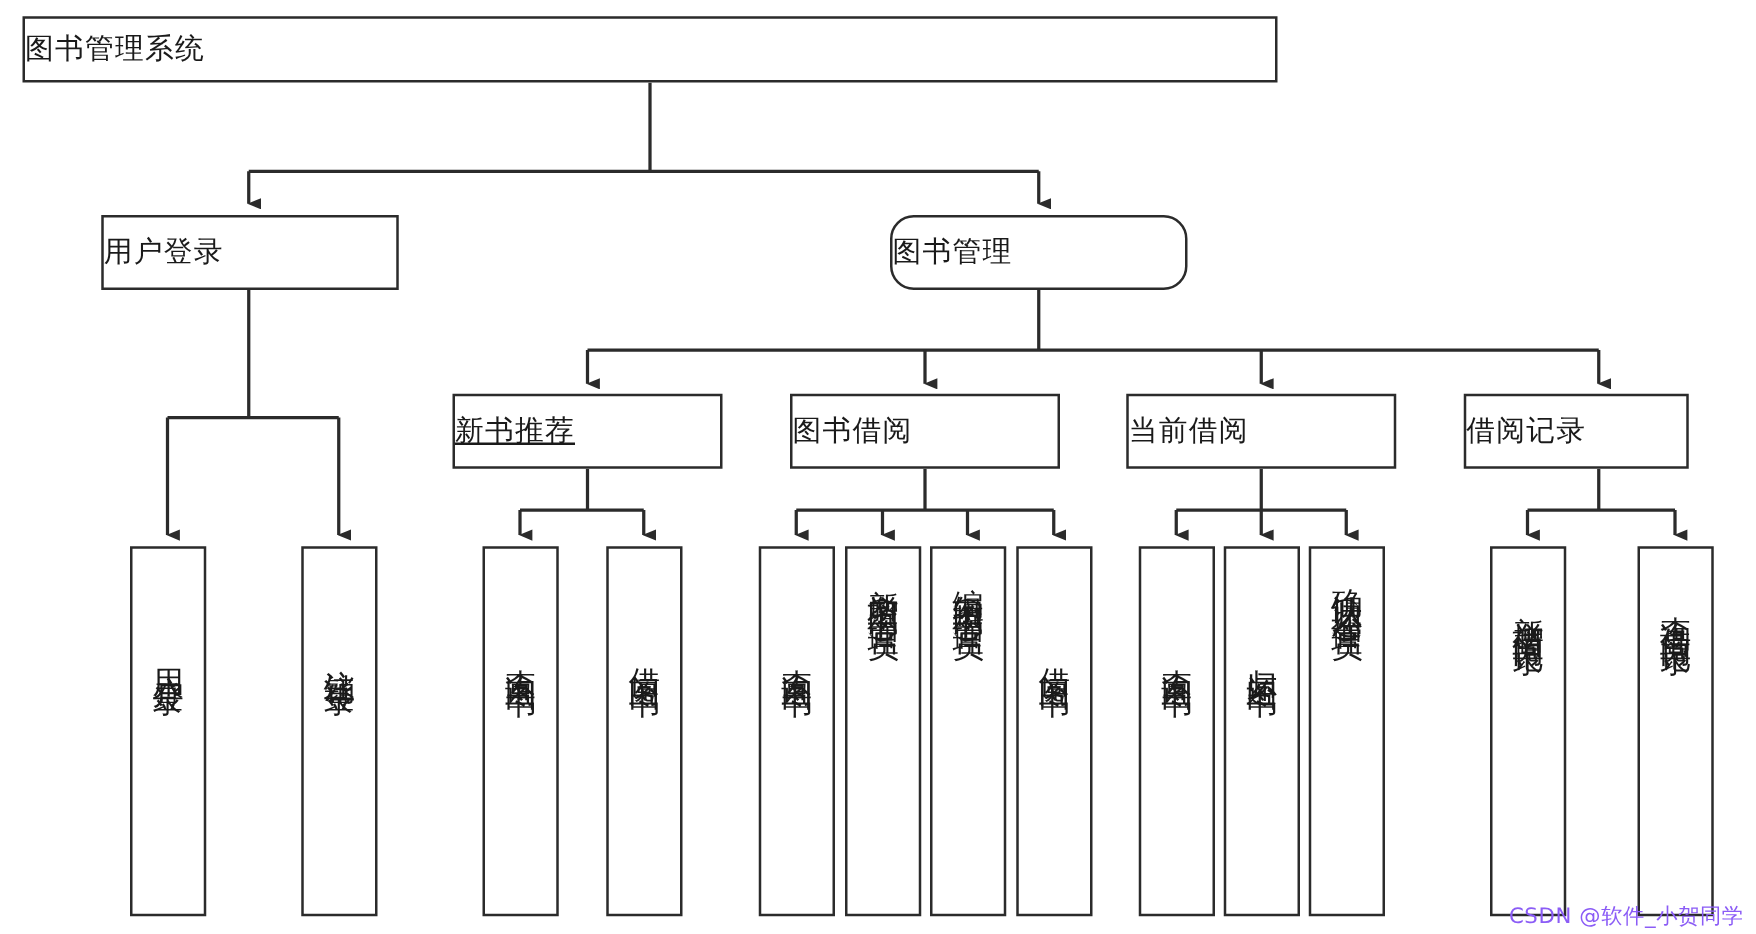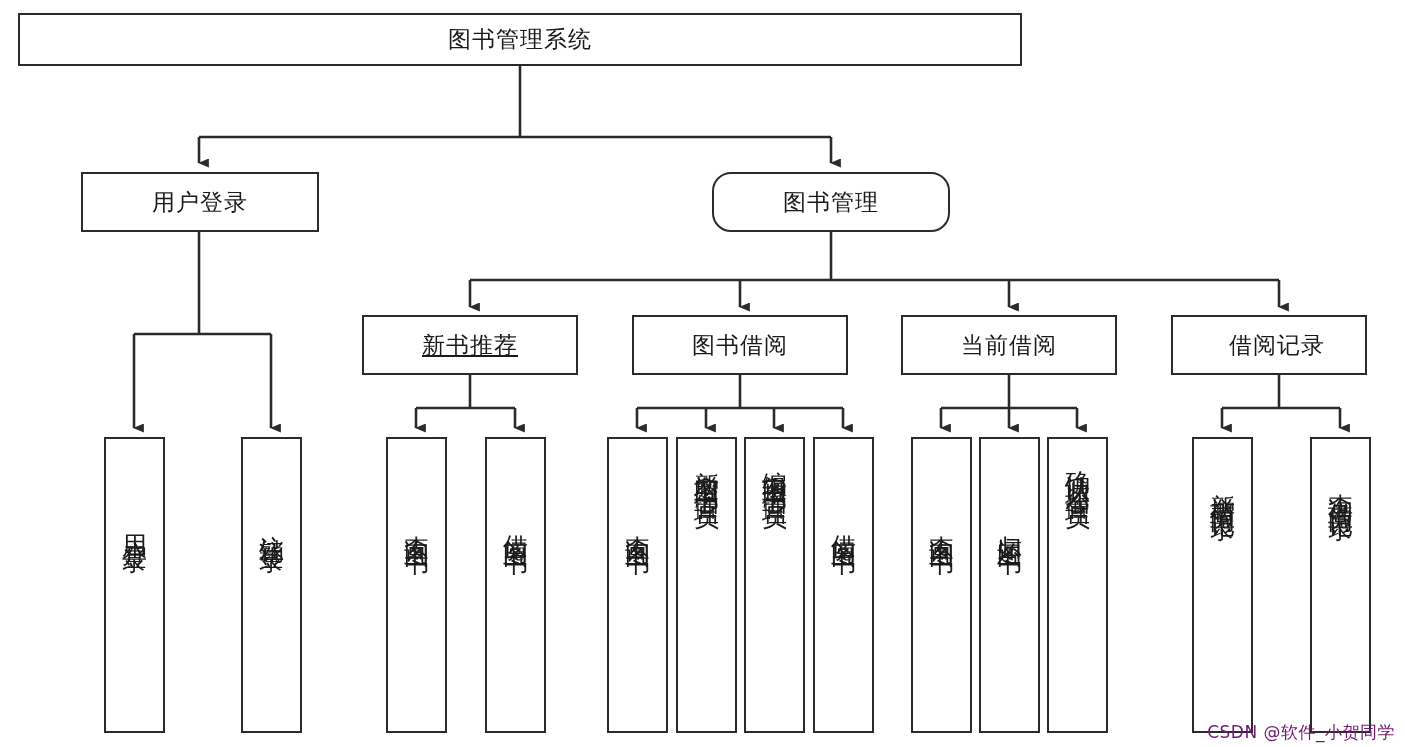--- a/index.html
+++ b/index.html
@@ -24,21 +24,21 @@
     width: 1405px;
     height: 747px;
   }
   .node {
     position: absolute;
     box-sizing: border-box;
     border: 2px solid #2b2b2b;
     background: #ffffff;
     display: flex;
     align-items: center;
-    justify-content: center;
+    justify-content: flex-start;
     color: #1a1a1a;
   }
   .node .label {
     display: block;
     text-align: center;
     line-height: 1.0;
   }
   
   .node.h .label {
     font-size: 23px;
@@ -62,21 +62,21 @@
     margin-top: 8px;
   }
   .node.v.mid .label {
     margin-top: 0;
   }
   .watermark {
     position: absolute;
     right: 10px;
     bottom: 3px;
     font-size: 17px;
-    color: #701a75;
+    color: #8b5cf6;
     letter-spacing: 0.5px;
     white-space: nowrap;
     font-family: "DejaVu Sans", "Liberation Sans", sans-serif;
   }
 </style>
 </head>
 <body>
 
 <div id="canvas">
 
@@ -147,21 +147,21 @@
   </div>
 
   <div class="node h" style="left:901px; top:315px; width:216px; height:60px;">
     <span class="label">当前借阅</span>
   </div>
 
   <div class="node h" style="left:632px; top:315px; width:216px; height:60px;">
     <span class="label">图书借阅</span>
   </div>
 
-  <div class="node h" style="left:1171px; top:315px; width:196px; height:60px;padding-left:16px;">
+  <div class="node h" style="left:1171px; top:315px; width:180px; height:60px;">
     <span class="label">借阅记录</span>
   </div>
 
   <div class="node v mid" style="left:104px; top:437px; width:61px; height:296px; padding-top:76px;">
     <span class="label">用户登录</span>
   </div>
 
   <div class="node v mid" style="left:241px; top:437px; width:61px; height:296px; padding-top:76px;">
     <span class="label">注销登录</span>
   </div>

